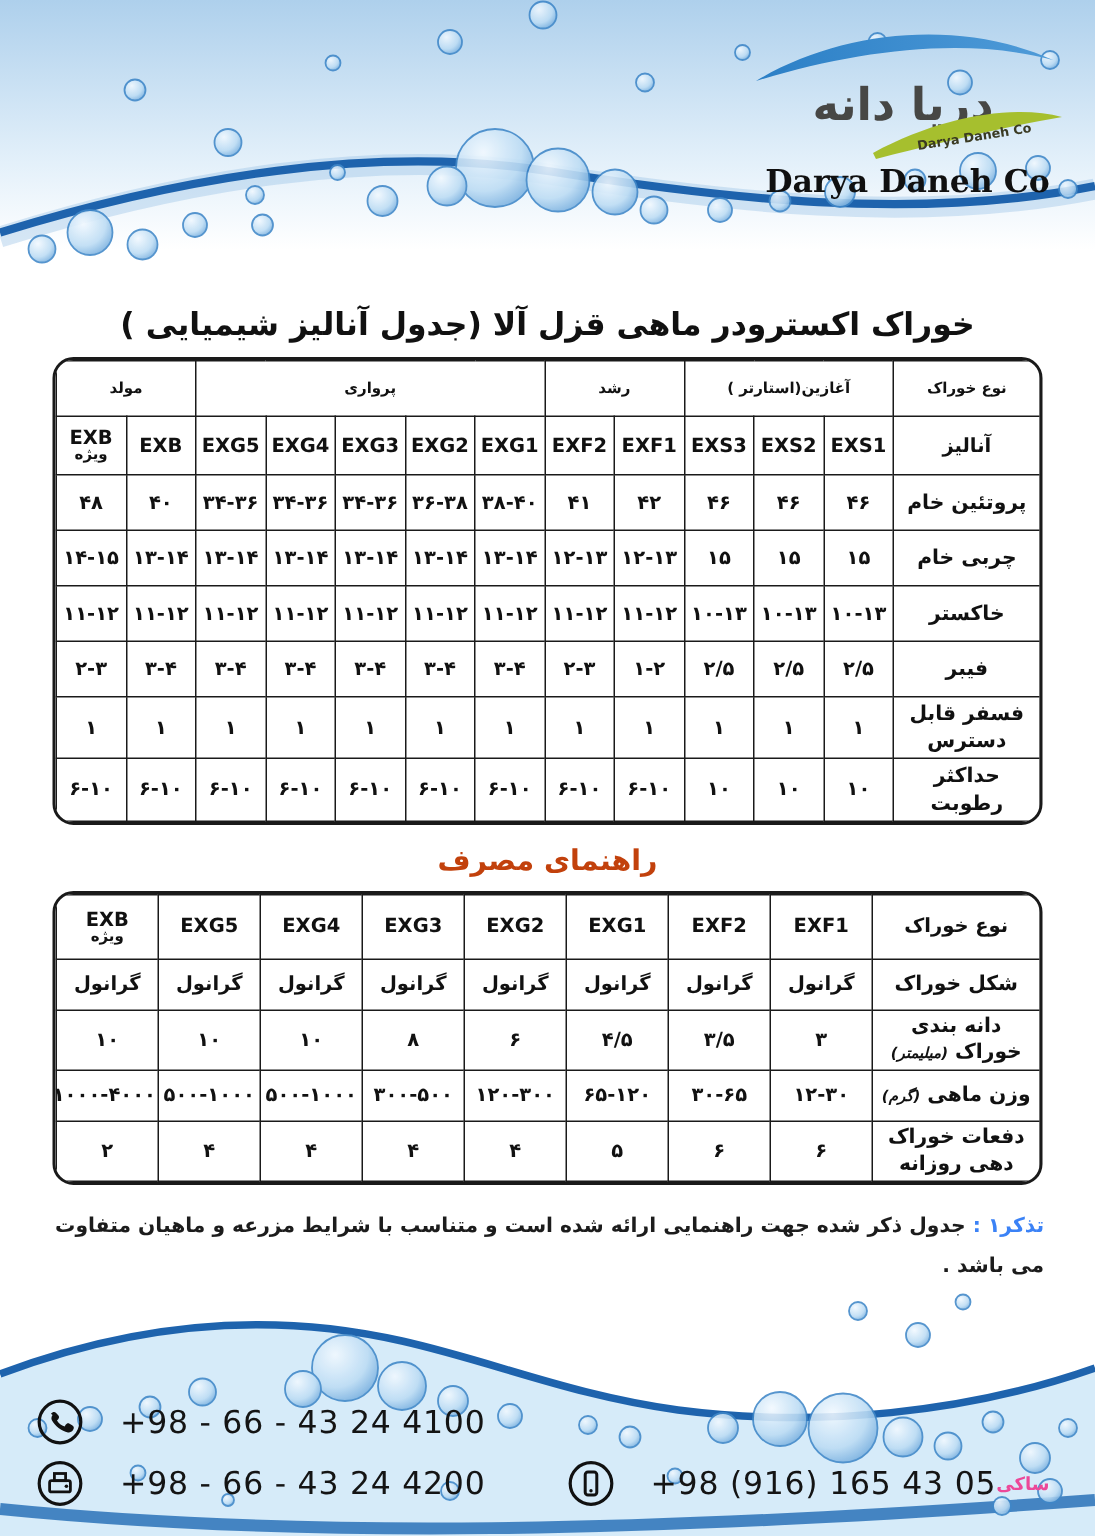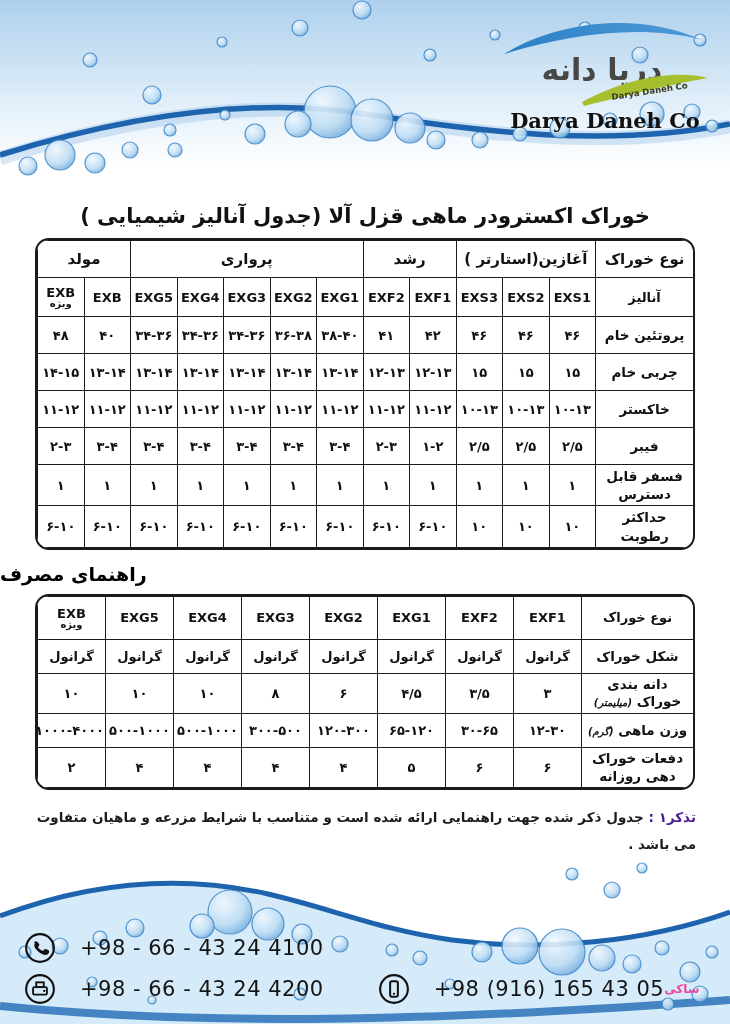--- a/index.html
+++ b/index.html
@@ -10,44 +10,44 @@
   .water-top{position:absolute;top:0;left:0;width:730px;height:196px;}
   .water-bottom{position:absolute;bottom:0;left:0;width:730px;height:170px;}
 
   
   .logo{position:absolute;top:14px;right:10px;width:230px;height:122px;}
 
   
   .content{position:absolute;top:196px;left:0;right:0;}
   h1.doc-title{margin:8px 16px 10px;text-align:center;font-size:21px;font-weight:bold;
                color:#111;direction:rtl;}
-  h2.usage-title{margin:13px 0 9px;text-align:left;font-size:19px;font-weight:bold;
-               color:#000000;direction:rtl;}
+  h2.usage-title{margin:13px 0 9px;text-align:center;font-size:19px;font-weight:bold;
+               color:#c2410c;direction:rtl;}
 
   .tbl-wrap{width:656px;margin:0 auto;border:2.5px solid #1a1a1a;border-radius:14px;
             overflow:hidden;background:#fff;}
   table{border-collapse:collapse;width:100%;direction:rtl;table-layout:fixed;}
   th,td{border:1.5px solid #1a1a1a;text-align:center;vertical-align:middle;
         color:#111;padding:2px 1px;}
-  tr.group-row th{height:32px;font-size:15px;font-weight:bold;}
+  tr.group-row th{height:32px;font-size:10px;font-weight:bold;}
   tr.code-row th{height:34px;font-size:13px;font-weight:bold;}
   #analysis-table tbody tr{height:37px;}
   #analysis-table tbody td{font-size:13px;font-weight:bold;}
   #analysis-table tbody th{font-size:13.5px;font-weight:bold;line-height:1.35;}
   #usage-table tbody tr{height:34px;}
   #usage-table tbody td{font-size:13px;font-weight:bold;}
   #usage-table tbody th{font-size:13.5px;font-weight:bold;line-height:1.3;}
   #usage-table tr.code-row th{height:38px;}
   .code-suffix{display:block;font-size:10px;margin-top:-2px;}
   .label-sub{font-size:10px;font-weight:bold;font-style:italic;}
 
   
   .notes{direction:rtl;text-align:right;padding:14px 34px 0 34px;font-size:13.5px;
          color:#1c1c1c;font-weight:bold;line-height:2.0;}
-  .note-label{color:#4c1d95;font-weight:bold;}
+  .note-label{color:#3b82f6;font-weight:bold;}
 
   
   .contacts{position:absolute;left:24px;top:932px;color:#141414;}
   .contact-row{display:flex;align-items:center;margin-bottom:9px;}
   .contact-num{font-size:21px;letter-spacing:.5px;margin-left:24px;white-space:nowrap;}
   .cicon{width:32px;height:32px;flex:0 0 32px;}
   .contact-group{display:flex;align-items:center;margin-left:54px;}
   .contact-note{font-size:12px;font-weight:bold;color:#ec4899;
                 direction:rtl;}
 </style>

